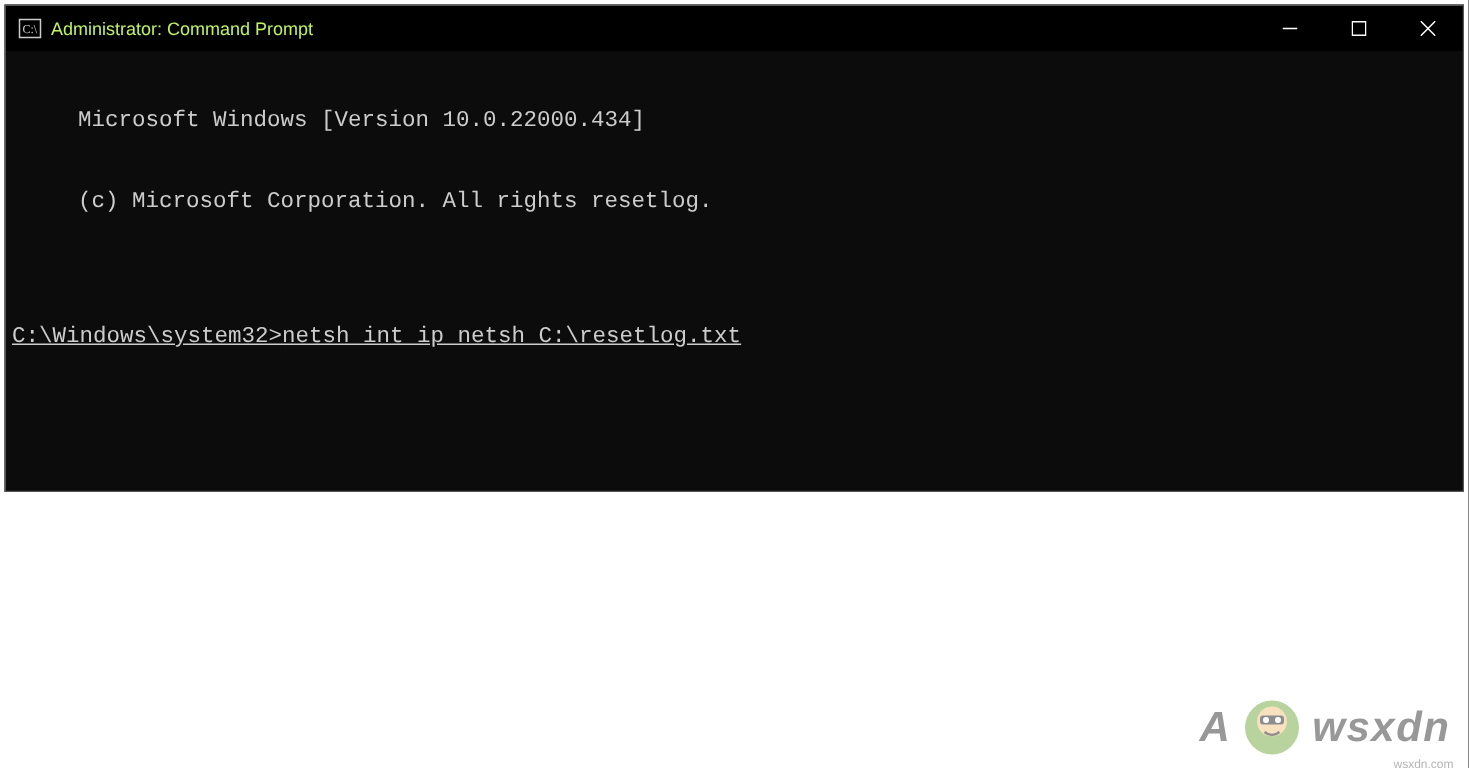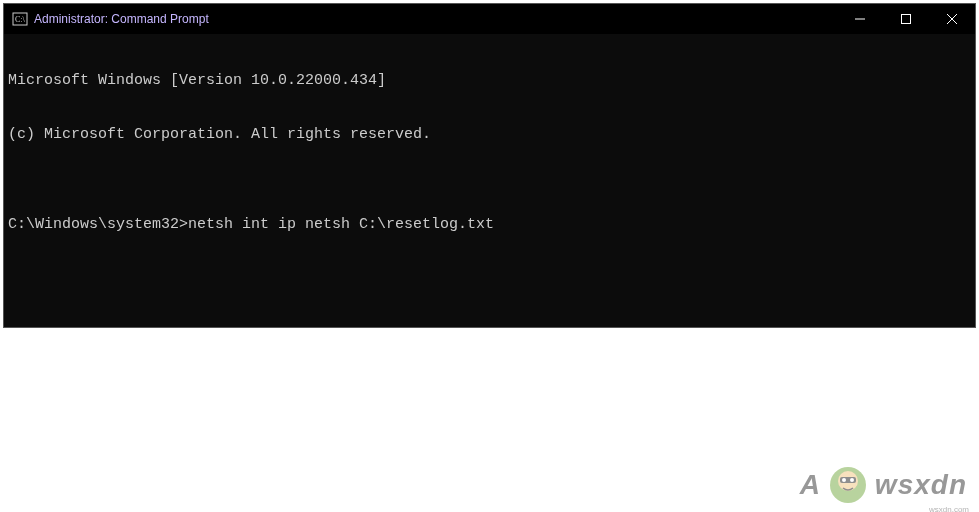--- a/index.html
+++ b/index.html
@@ -41,21 +41,21 @@
       padding-left: 8px;
     }
     .app-icon {
       width: 16px;
       height: 16px;
       display: inline-flex;
       align-items: center;
       justify-content: center;
     }
     .title-text {
-      color: #c4b5fd;
+      color: #bef264;
       font-family: "Segoe UI", sans-serif;
       font-size: 12px;
     }
     .titlebar-right {
       display: flex;
       height: 100%;
     }
     .win-btn {
       width: 46px;
       height: 30px;
@@ -73,23 +73,25 @@
       padding: 2px 4px;
       color: #cccccc;
       font-size: 15px;
       line-height: 18px;
       font-family: Consolas, "Courier New", monospace;
       white-space: pre;
       overflow: hidden;
     }
     .terminal-line {
       display: block;
+      margin-left: 44px;
     }
     .prompt-line {
       display: flex;
+      text-decoration: underline;
     }
     .watermark {
       position: absolute;
       right: 12px;
       bottom: 6px;
       display: flex;
       align-items: center;
       gap: 6px;
       opacity: 0.55;
       font-family: Arial, sans-serif;
@@ -143,21 +145,21 @@
       <button class="win-btn close">
         <svg width="10" height="10" viewBox="0 0 10 10">
           <line x1="0" y1="0" x2="10" y2="10" stroke="#ffffff" stroke-width="1"></line>
           <line x1="10" y1="0" x2="0" y2="10" stroke="#ffffff" stroke-width="1"></line>
         </svg>
       </button>
     </div>
   </div>
   <div class="terminal-body">
     <span class="terminal-line">Microsoft Windows [Version 10.0.22000.434]</span>
-    <span class="terminal-line">(c) Microsoft Corporation. All rights reserved.</span>
+    <span class="terminal-line">(c) Microsoft Corporation. All rights resetlog.</span>
     <span class="terminal-line"></span>
     <div class="prompt-line">
       <span>C:\Windows\system32&gt;</span>
       <span>netsh int ip netsh C:\resetlog.txt</span>
     </div>
   </div>
 </div>
 
 <div class="watermark">
   <span class="watermark-text">A</span>

